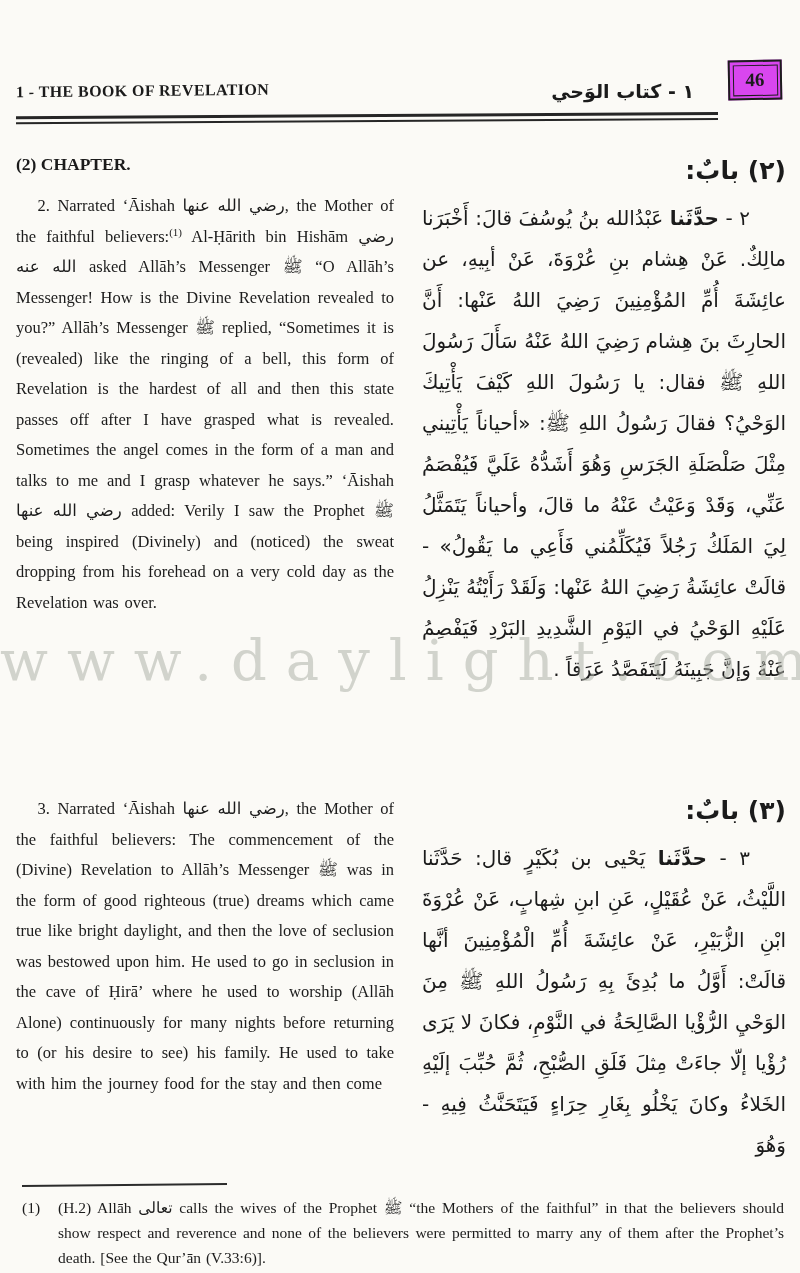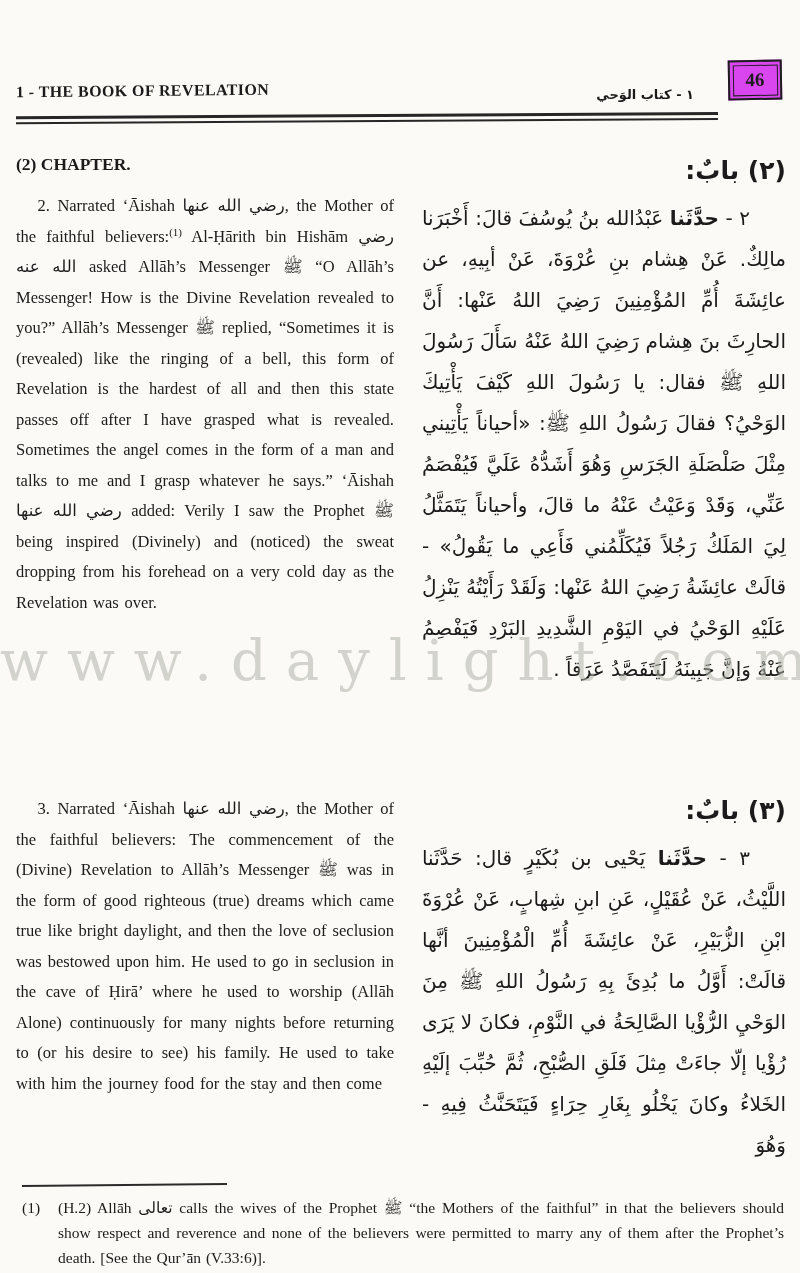--- a/index.html
+++ b/index.html
@@ -38,21 +38,21 @@
     letter-spacing: 0.4px;
     transform: rotate(-0.6deg);
   }
   .header-arabic-title {
     position: absolute;
     right: 92px;
     bottom: 10px;
     font-family: "DejaVu Sans", sans-serif;
     direction: rtl;
     font-weight: bold;
-    font-size: 13px;
+    font-size: 19px;
   }
   .page-number-box {
     position: absolute;
     right: 4px;
     top: -6px;
     border: 2px solid #1d1d1d;
     padding: 2.5px;
     background: #d946ef;
     transform: rotate(-1deg);
     z-index: 2;

